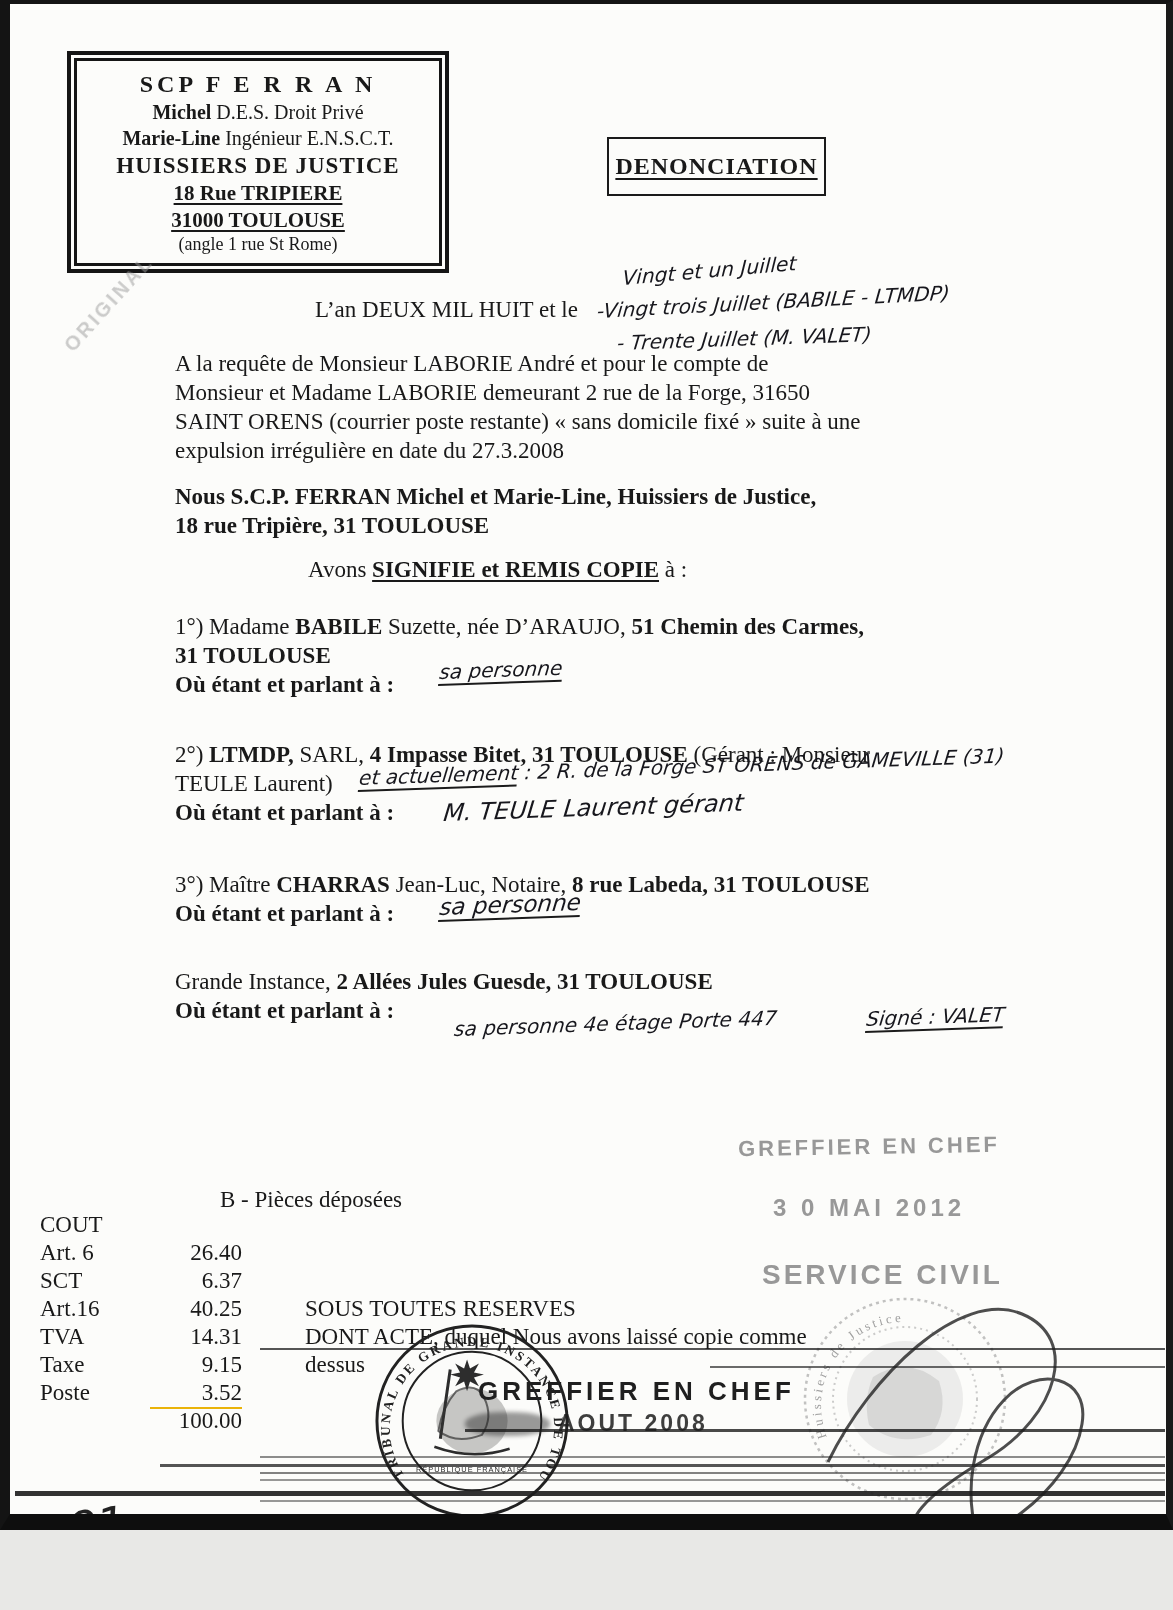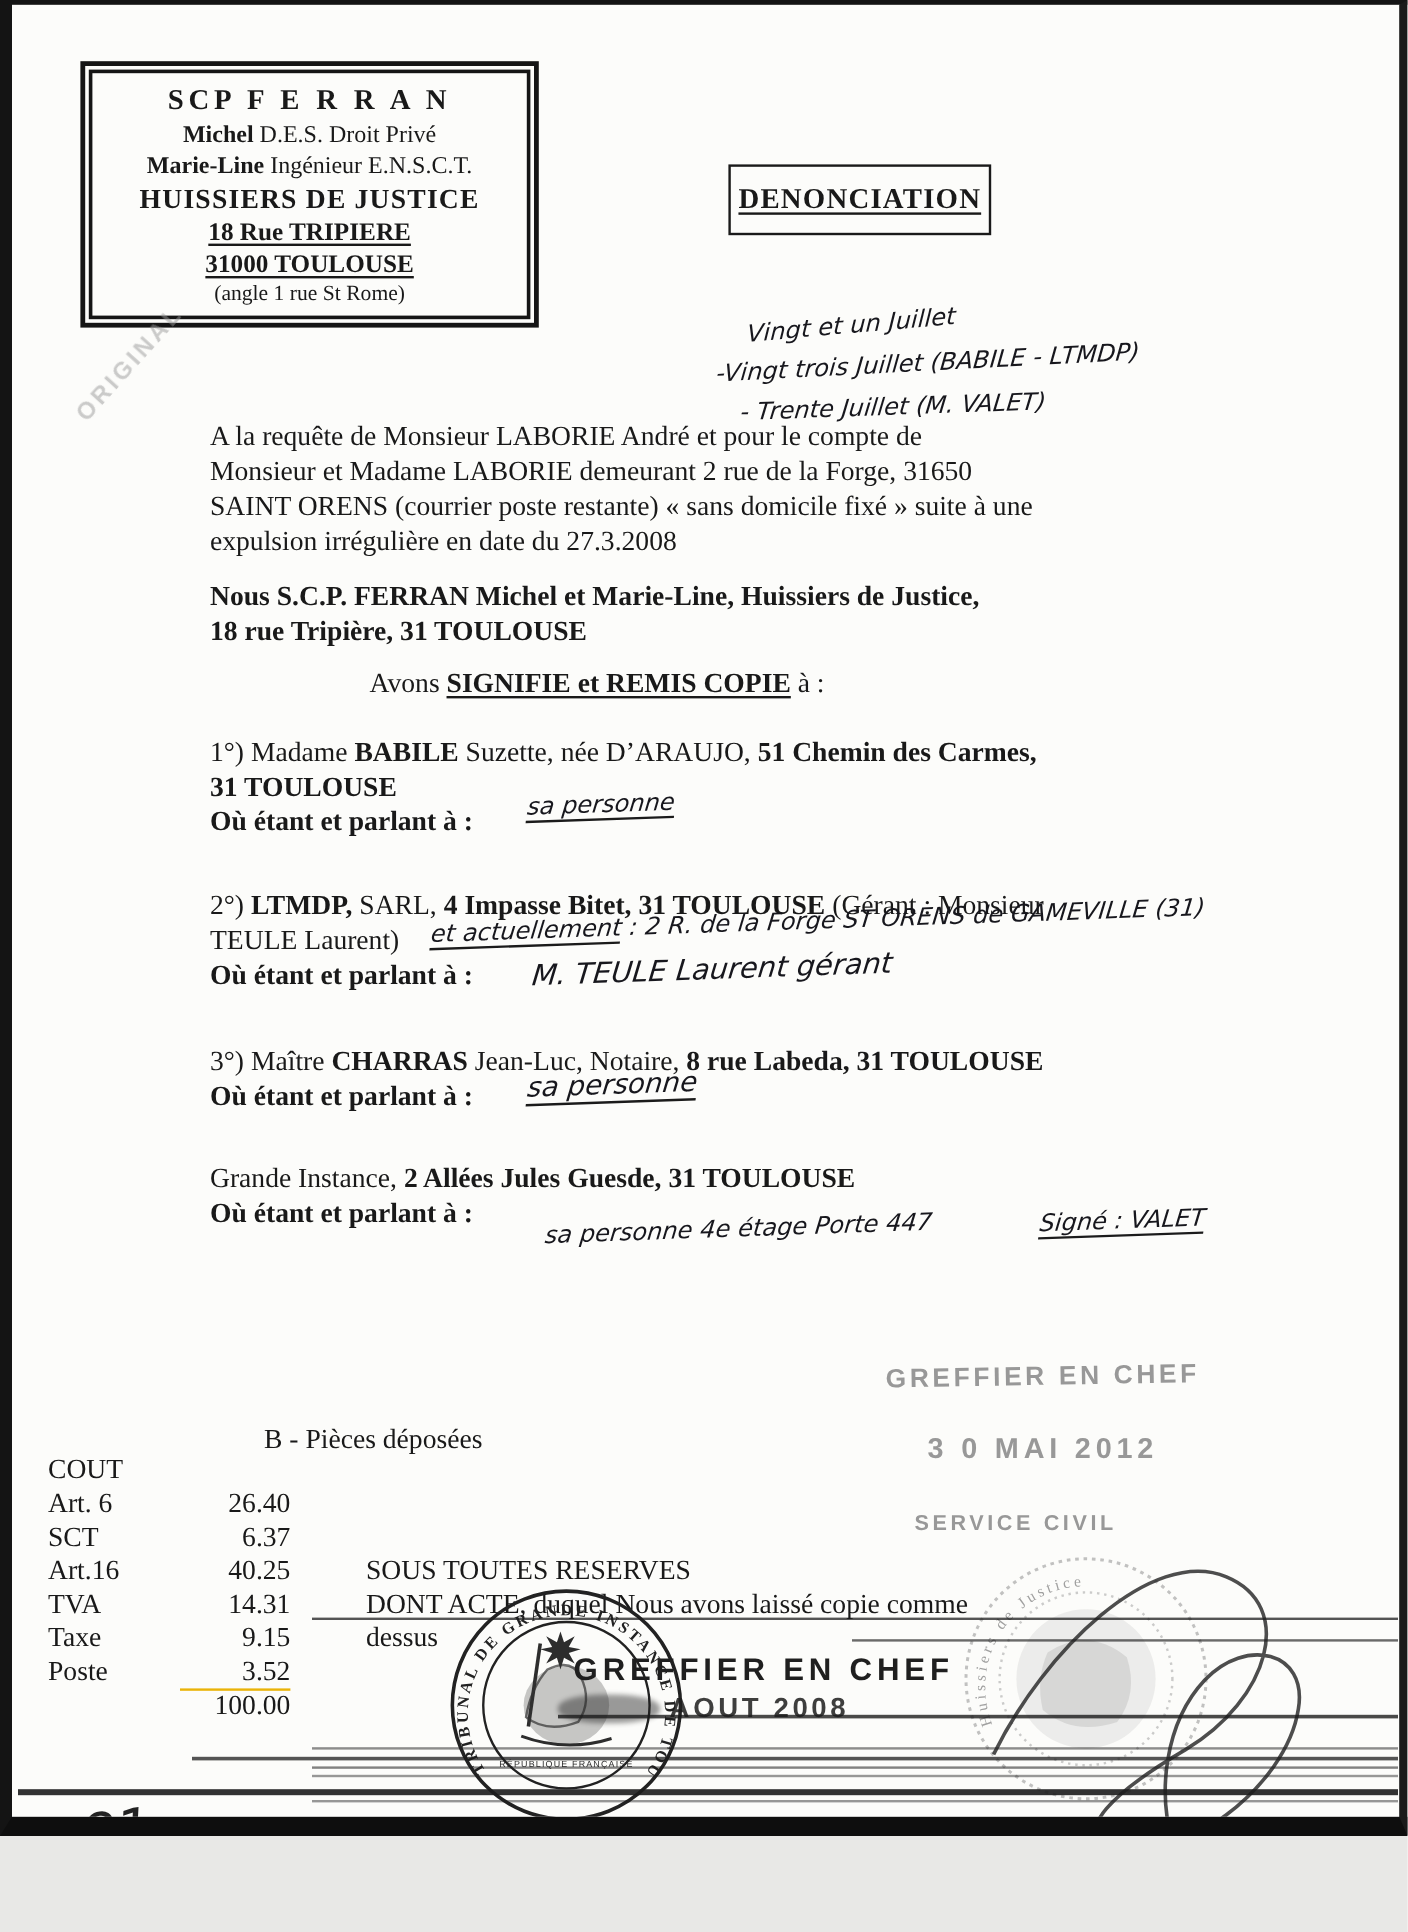--- a/index.html
+++ b/index.html
@@ -53,20 +53,21 @@
       <div class="lh7">(angle 1 rue St Rome)</div>
     </div>
   </div>
 
   <div class="title-box">
     <span>DENONCIATION</span>
   </div>
 
   <div class="watermark">ORIGINAL</div>
 
+  <div class="t body23" style="left:305px; top:291px;">L’an DEUX MIL HUIT et le</div>
   <div class="t hw" style="left:612px; top:262px; transform:skewX(-8deg) rotate(-5deg);">Vingt et un Juillet</div>
   <div class="t hw" style="left:586px; top:295px; transform:skewX(-8deg) rotate(-3deg);">-Vingt trois Juillet (BABILE - LTMDP)</div>
   <div class="t hw" style="left:606px; top:327px; transform:skewX(-8deg) rotate(-2deg);">- Trente Juillet (M. VALET)</div>
 
   <div class="para" style="left:165px; top:345px;">
     <span class="bl">A la requête de Monsieur LABORIE André et pour le compte de</span>
     <span class="bl">Monsieur et Madame LABORIE demeurant 2 rue de la Forge, 31650</span>
     <span class="bl">SAINT ORENS (courrier poste restante) « sans domicile fixé » suite à une</span>
     <span class="bl">expulsion irrégulière en date du 27.3.2008</span>
   </div>
@@ -132,21 +133,21 @@
   <div class="t body23 cout-val" style="top:1374px; border-bottom:2px solid #eab308;">3.52</div>
 
   <div class="t body23 cout-val" style="top:1402px;">100.00</div>
 
   <div class="t body23" style="left:295px; top:1290px;">SOUS TOUTES RESERVES</div>
   <div class="t body23" style="left:295px; top:1318px;">DONT ACTE, duquel Nous avons laissé copie comme</div>
   <div class="t body23" style="left:295px; top:1346px;">dessus</div>
 
   <div class="t stampg" style="left:728px; top:1130px; font-size:22px; transform:rotate(-1deg);">GREFFIER EN CHEF</div>
   <div class="t stampg" style="left:763px; top:1190px; font-size:24px; letter-spacing:4px;">3 0  MAI  2012</div>
-  <div class="t stampg" style="left:752px; top:1255px; font-size:18px;">SERVICE CIVIL</div>
+  <div class="t stampg" style="left:752px; top:1255px; font-size:28px;">SERVICE CIVIL</div>
 
   <svg class="stamp-svg" style="left:363px; top:1318px;" width="198" height="198" viewBox="0 0 200 200">
     <defs>
       <path id="ringPath" d="M 32,155 A 83,83 0 1 1 168,155"></path>
     </defs>
     <circle cx="100" cy="100" r="96" fill="none" stroke="#222" stroke-width="3"></circle>
     <circle cx="100" cy="100" r="70" fill="none" stroke="#222" stroke-width="2"></circle>
     <text font-family="Liberation Serif, serif" font-size="13.5" font-weight="bold" fill="#222" letter-spacing="2.5">
       <textPath href="#ringPath">TRIBUNAL DE GRANDE INSTANCE DE TOULOUSE</textPath>
     </text>

